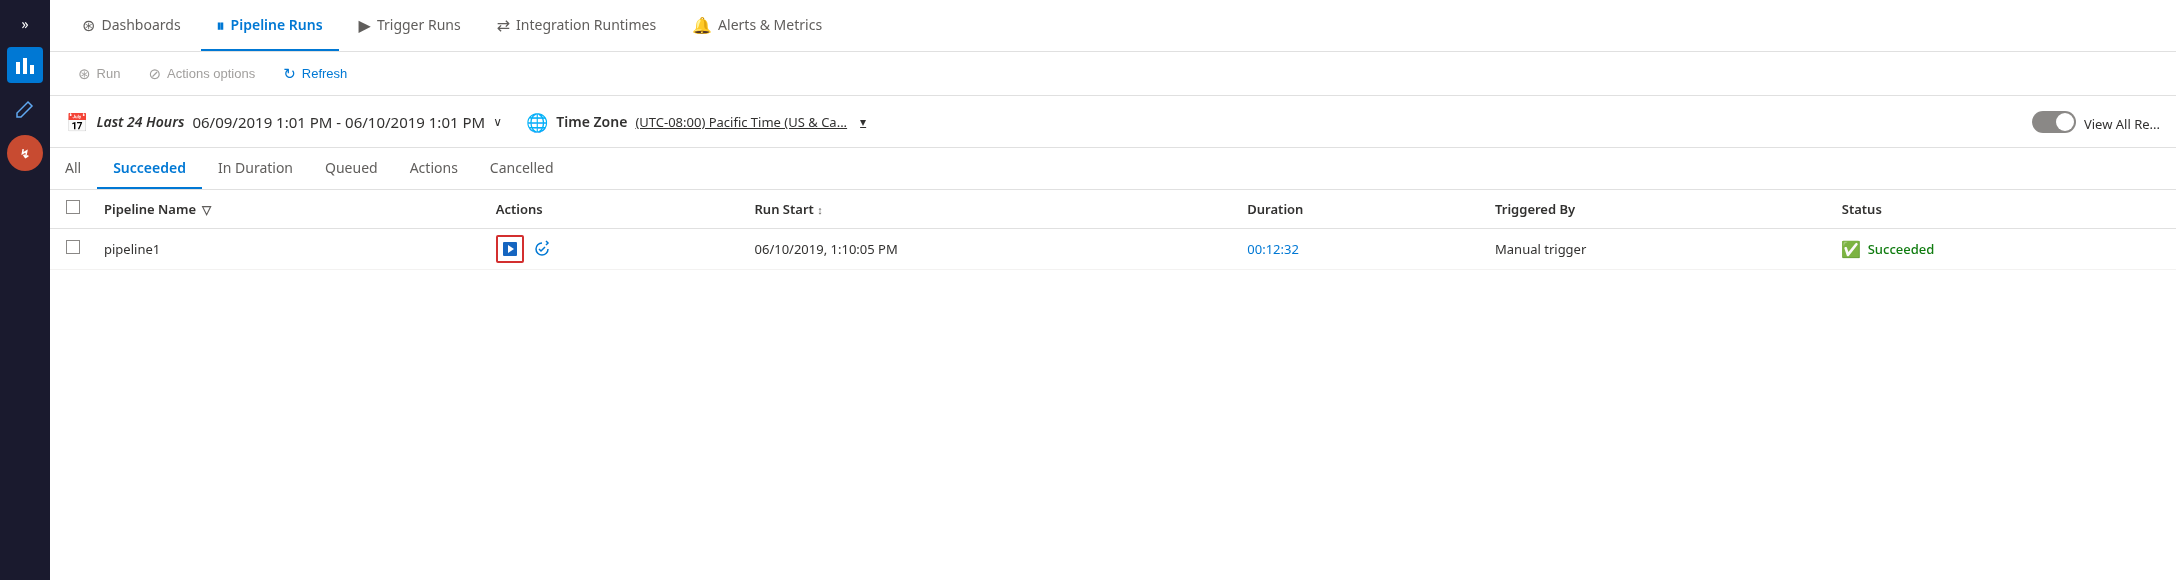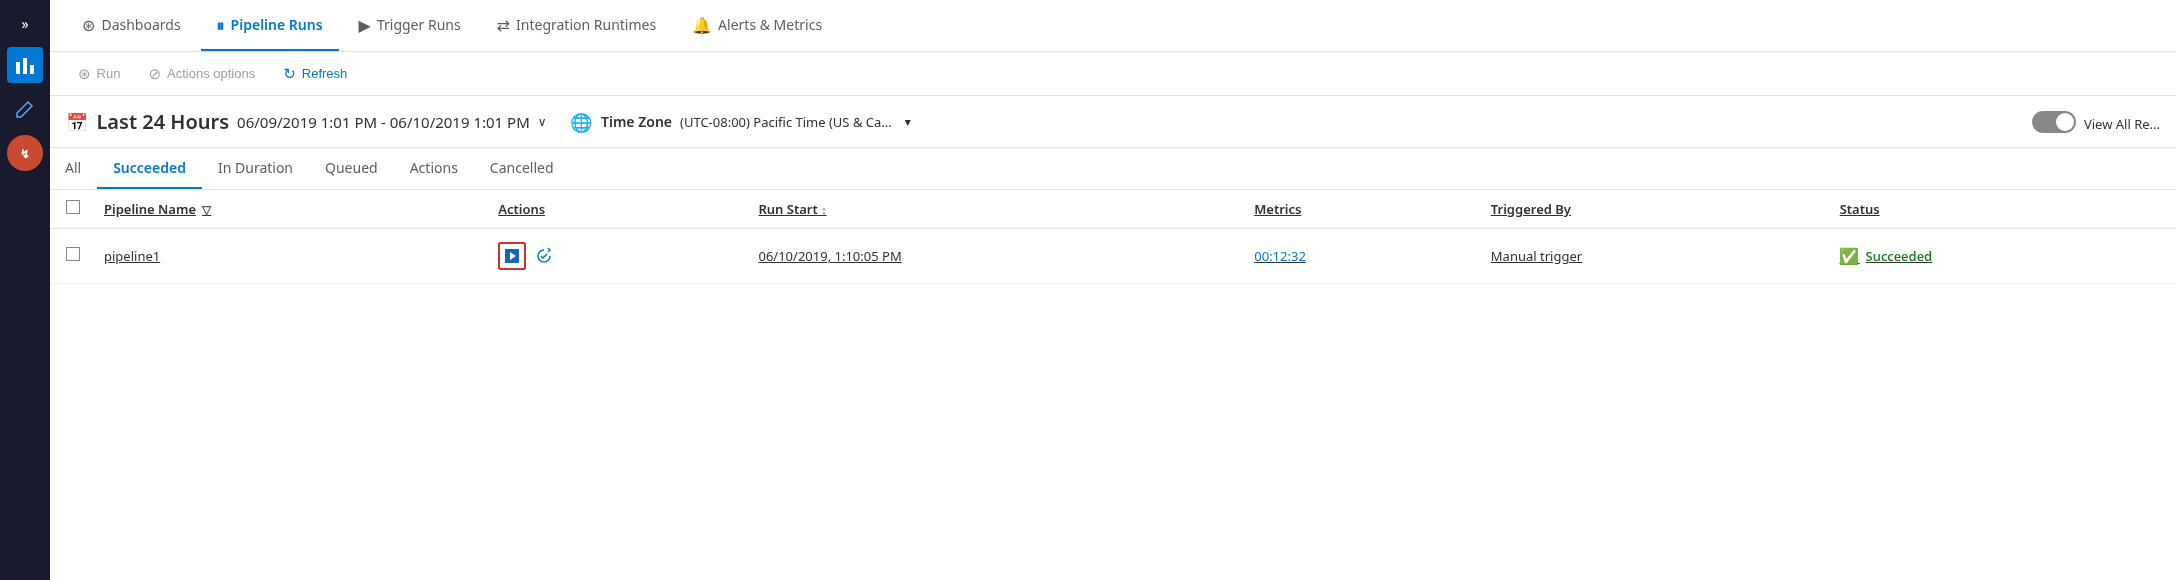--- a/index.html
+++ b/index.html
@@ -115,21 +115,22 @@
       height: 52px;
     }
     .filter-time {
       display: flex;
       align-items: center;
       gap: 8px;
       font-size: 13px;
     }
     .filter-time-label {
       font-weight: 600;
-      font-size: 20px;
+      font-size: 14px;
+      font-style: italic;
     }
     .filter-time-range {
       color: #323130;
       font-size: 15px;
     }
     .filter-time-chevron {
       color: #323130;
       font-size: 12px;
     }
     .filter-timezone {
@@ -143,20 +144,21 @@
       font-size: 14px;
     }
     .filter-timezone-value {
       color: #323130;
       font-size: 13px;
     }
     .timezone-select {
       display: flex;
       align-items: center;
       gap: 13px;
+      text-decoration: underline;
     }
     .toggle-switch {
       display: flex;
       align-items: flex-end;
       gap: 8px;
       margin-left: auto;
     }
     .toggle-track {
       width: 44px;
       height: 22px;
@@ -207,35 +209,34 @@
     .status-tab:first-child { padding-left: 0; }
 
     
     .table-container {
       flex: 1;
       overflow: auto;
     }
     table {
       width: 100%;
       border-collapse: collapse;
-      text-decoration: underline;
     }
     thead tr {
       border-bottom: 1px solid #e0e0e0;
     }
     th {
       padding: 10px 16px;
       text-align: left;
       font-weight: 600;
       font-size: 13px;
       color: #323130;
       white-space: nowrap;
     }
     td {
-      padding: 13px 16px;
+      padding: 6px 16px;
       font-size: 13px;
       color: #323130;
       border-bottom: 1px solid #f3f2f1;
     }
     .th-checkbox {
       width: 32px;
       padding: 10px 8px 10px 16px;
     }
     .td-checkbox {
       padding: 10px 8px 10px 16px;
@@ -420,21 +421,21 @@
             </div>
           </th>
           <th>
             <span>Actions</span>
           </th>
           <th>
             <span>Run Start</span>
             <span class="sort-icon"> ↕</span>
           </th>
           <th>
-            <span>Metrics</span>
+            <span>Duration</span>
           </th>
           <th>
             <span>Triggered By</span>
           </th>
           <th>
             <span>Status</span>
           </th>
         </tr>
       </thead>
       <tbody>

